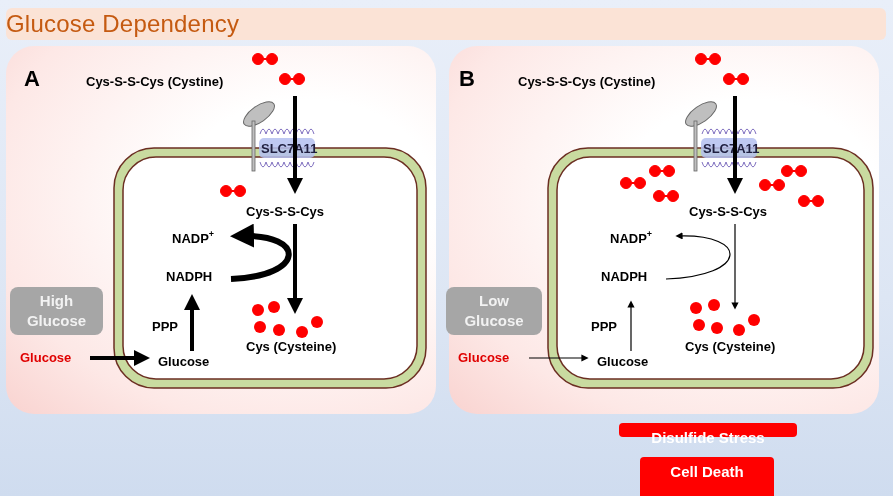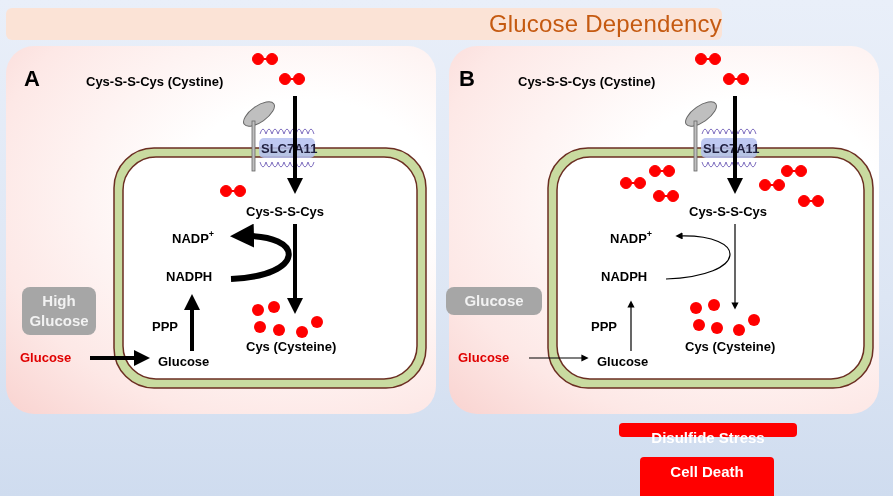--- a/index.html
+++ b/index.html
@@ -1,20 +1,20 @@
 <!DOCTYPE html>
 <html><head>
   <meta charset="utf-8">
   <style>
     html, body { margin:0; padding:0; }
     body { width:893px; height:496px; overflow:hidden; font-family:"Liberation Sans", sans-serif; }
     .frame { position:absolute; left:0; top:0; width:893px; height:496px;
       background: linear-gradient(180deg, #e9eff9 0%, #dde6f4 60%, #cfdcef 100%); }
-    .title-bar { position:absolute; left:6px; top:8px; width:716px; height:32px;
-      background:#fbe3d6; border-radius:6px; text-align:right; }
+    .title-bar { position:absolute; left:6px; top:8px; width:880px; height:32px;
+      background:#fbe3d6; border-radius:6px; text-align:left; }
     .title-bar span { font-size:24px; color:#c55a11; line-height:32px; font-weight:normal; letter-spacing:0.2px; }
     .panel { position:absolute; top:46px; width:430px; height:368px; border-radius:28px;
       background: radial-gradient(ellipse at 70% 40%, #ffffff 30%, #fde8e6 75%, #f9d3d0 100%); }
     svg { position:absolute; left:0; top:0; }
     .lbl { font-family:"Liberation Sans", sans-serif; font-weight:bold; }
     .badge { position:absolute; background:#a6a6a6; border-radius:8px; color:#f2f2f2;
       font-weight:bold; font-size:15px; text-align:center; line-height:20px; padding:4px 0; }
     .red-btn { position:absolute; background:#ff0000; color:#fff; font-weight:bold; font-size:15px;
       text-align:center; border-radius:4px; }
   </style>
@@ -90,21 +90,21 @@
       <circle cx="252" cy="264" r="6"></circle>
         <circle cx="268" cy="261" r="6"></circle>
       <circle cx="254" cy="281" r="6"></circle>
         <circle cx="273" cy="284" r="6"></circle>
       <circle cx="296" cy="286" r="6"></circle>
         <circle cx="311" cy="276" r="6"></circle>
     </g>
     <text class="lbl" x="240" y="305" font-size="13">Cys (Cysteine)</text>
   </svg>
 </div>
-<div class="badge" style="left:10px; top:287px; width:74px;margin-left:12px;">
+<div class="badge" style="left:10px; top:287px; width:93px;">
   <div>High</div>
   <div>Glucose</div>
 </div>
 
 <div class="panel" style="left:449px;">
   <svg width="430" height="368" viewBox="0 0 430 368">
     <defs>
       <marker id="ahB" markerWidth="6" markerHeight="6" refX="3" refY="3" orient="auto" markerUnits="strokeWidth">
         <path d="M0,0 L6,3 L0,6 Z" fill="#000"></path>
       </marker>
@@ -194,17 +194,18 @@
         <circle cx="265" cy="259" r="6"></circle>
       <circle cx="250" cy="279" r="6"></circle>
         <circle cx="268" cy="282" r="6"></circle>
       <circle cx="290" cy="284" r="6"></circle>
         <circle cx="305" cy="274" r="6"></circle>
     </g>
     <text class="lbl" x="236" y="305" font-size="13">Cys (Cysteine)</text>
   </svg>
 </div>
 <div class="badge" style="left:446px; top:287px; width:96px;">
+  <div>Low</div>
   <div>Glucose</div>
 </div>
 
 <div class="red-btn" style="left:619px; top:423px; width:178px; height:14px; line-height:29px;">Disulfide Stress</div>
 <div class="red-btn" style="left:640px; top:457px; width:134px; height:48px; line-height:30px;">Cell Death</div>
 
 </body></html>

